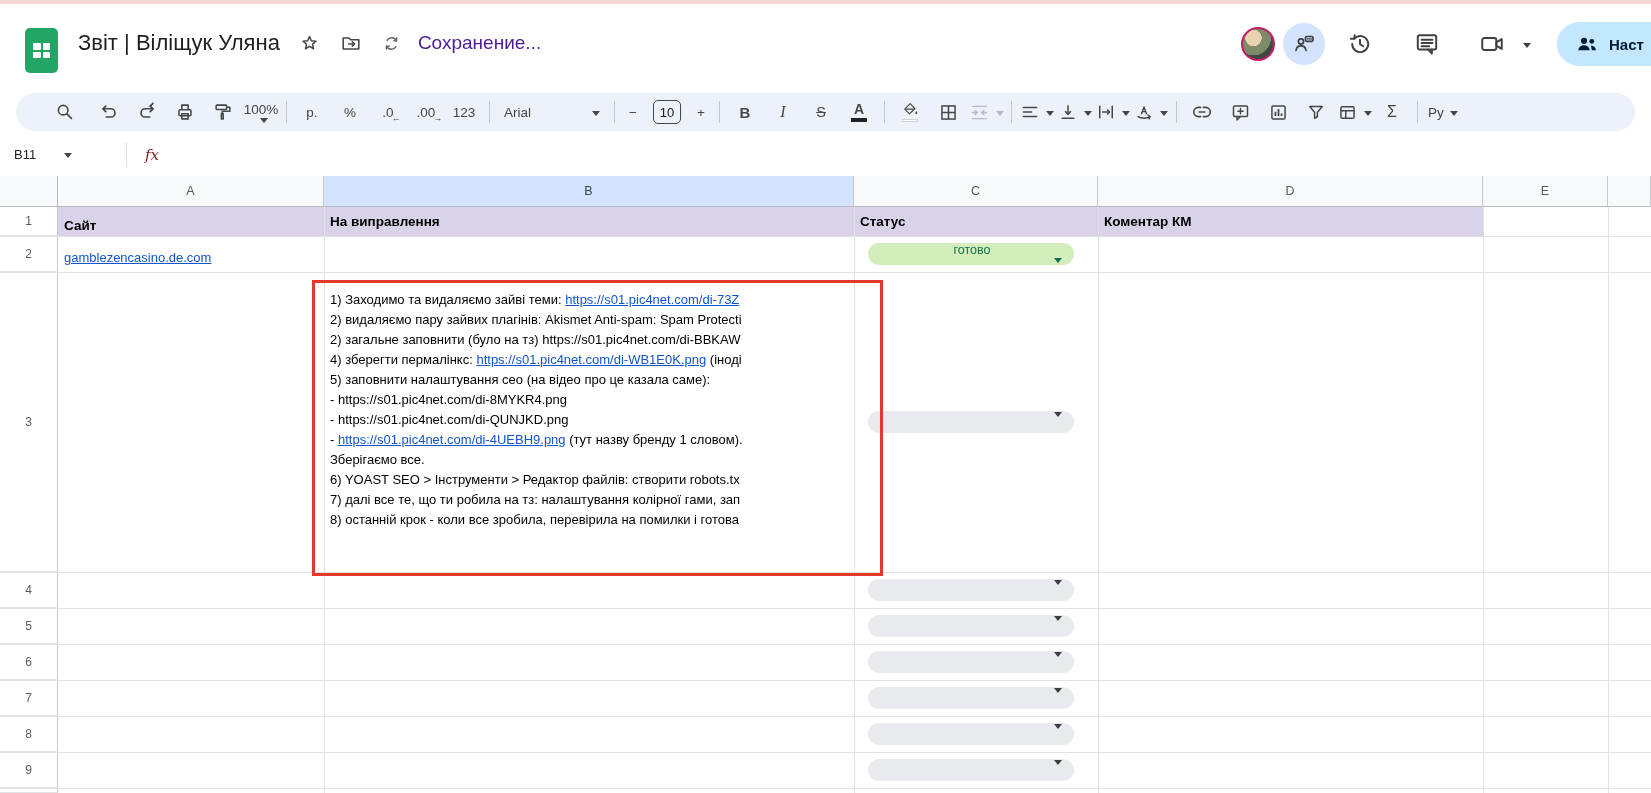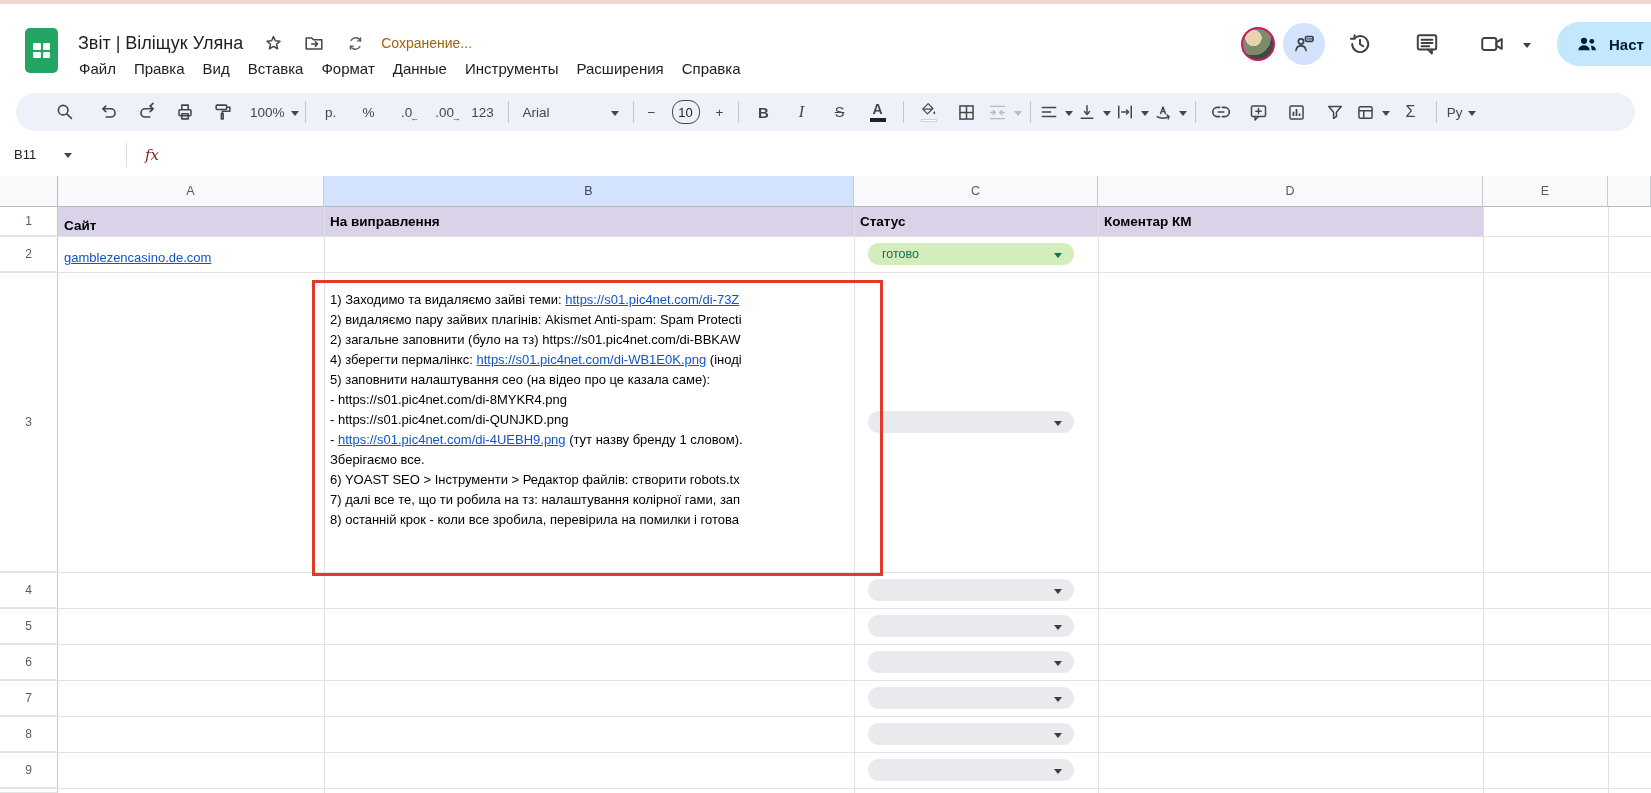--- a/index.html
+++ b/index.html
@@ -7,23 +7,23 @@
           font-family:"Liberation Sans","DejaVu Sans",sans-serif;color:#202124;}
   .abs{position:absolute;}
   
   .top-strip{left:0;top:0;width:100%;height:4px;background:#f5d6d3;}
   
   .logo{left:25px;top:28px;width:33px;height:45px;background:#23a566;border-radius:5px;
         display:flex;align-items:center;justify-content:center;}
   .logo .grid2{width:17px;height:15px;display:grid;grid-template-columns:1fr 1fr;grid-template-rows:1fr 1fr;gap:2px;}
   .logo .grid2 span{background:#fff;border-radius:1px;}
   .title-row{left:78px;top:30px;height:26px;display:flex;align-items:center;gap:19px;}
-  .doc-title{font-size:18px;color:#1f1f1f;white-space:nowrap;}
+  .doc-title{font-size:22px;color:#1f1f1f;white-space:nowrap;}
   .hdr-ic{width:22px;height:22px;color:#444746;display:flex;align-items:center;justify-content:center;}
-  .saving{font-size:14px;color:#a16207;margin-left:-4px;white-space:nowrap;}
+  .saving{font-size:19px;color:#4c1d95;margin-left:-4px;white-space:nowrap;}
   .menu-row{left:70px;top:55px;height:26px;display:flex;align-items:center;}
   .menu-item{font-size:15px;color:#202124;padding:3px 9px;border-radius:6px;cursor:default;white-space:nowrap;}
   
   .avatar{left:1241px;top:27px;width:30px;height:30px;border-radius:50%;
           border:2px solid #c21f66;
           background:radial-gradient(circle at 35% 30%,#e8d3b0 0 28%,#7d8b6a 29% 60%,#3c4b41 61% 100%);}
   .chat-circle{left:1283px;top:23px;width:42px;height:42px;border-radius:50%;background:#d3e3fd;
                display:flex;align-items:center;justify-content:center;color:#3c4043;}
   .top-ic{width:26px;height:26px;color:#3c4043;display:flex;align-items:center;justify-content:center;}
   .share-btn{left:1557px;top:22px;width:220px;height:44px;border-radius:22px;background:#c2e7ff;
@@ -32,21 +32,21 @@
   
   .toolbar{left:16px;top:93px;width:1619px;height:38px;background:#edf2fa;border-radius:19px;
            display:flex;align-items:center;padding-left:30px;box-sizing:border-box;overflow:hidden;}
   .tbtn{height:30px;min-width:38px;border-radius:6px;display:flex;align-items:center;justify-content:center;
         color:#444746;font-size:13.5px;flex:none;}
   .tsep{width:1px;height:22px;background:#c4c7c5;margin:0 6px;flex:none;}
   .crt{width:0;height:0;border-left:4.5px solid transparent;border-right:4.5px solid transparent;
        border-top:5px solid currentColor;display:inline-block;margin-left:6px;transform:translateY(1px);}
   .dis{color:#b7bcc3;}
   .tb-txt{font-size:13.5px;color:#444746;}
-  .fsize-box{width:26px;height:22px;border:1.5px solid #444746;border-radius:11px;display:flex;
+  .fsize-box{width:26px;height:22px;border:1.5px solid #444746;border-radius:5px;display:flex;
              align-items:center;justify-content:center;font-size:13px;margin:0 8px;}
   .glyph-b{font-weight:800;font-size:15px;}
   .glyph-i{font-style:italic;font-family:"Liberation Serif",serif;font-size:16px;}
   .glyph-s{font-size:14.5px;text-decoration:line-through;}
   .colorbtn{display:flex;flex-direction:column;align-items:center;line-height:1;}
   .colorbtn .bar{width:16px;height:3.5px;margin-top:2px;}
   .num-fmt{position:relative;font-size:13.5px;}
   .num-fmt .sub{position:absolute;right:-7px;bottom:-3px;font-size:9px;}
   
   .fbar{left:0;top:133px;width:1651px;height:43px;background:#fff;display:flex;align-items:center;}
@@ -64,21 +64,21 @@
           border-bottom:1px solid #b8babd;box-sizing:border-box;}
   .rowhdr{left:0;width:58px;background:#fff;border-right:1px solid #c7cacd;border-bottom:1px solid #e2e3e4;
           box-sizing:border-box;display:flex;align-items:center;justify-content:center;
           font-size:12px;color:#575b5f;}
   .vline{top:31px;width:1px;background:#e1e2e3;}
   .hline{height:1px;background:#e1e2e3;}
   .purple-band{background:#d9d2e9;}
   .hdr-label{font-size:13.5px;font-weight:700;color:#000;display:flex;align-items:center;white-space:nowrap;}
   .cell-link{font-size:13px;color:#1155cc;text-decoration:underline;white-space:nowrap;}
   .chip{height:22px;border-radius:11px;display:flex;align-items:center;box-sizing:border-box;
-        padding:0 12px 0 14px;font-size:12.5px;}
+        padding:0 12px 0 14px;font-size:12.5px;flex-direction:column;}
   .chip .crt{margin-left:auto;}
   .chip.done{background:#d4edbc;color:#11734b;}
   .chip.empty{background:#e8eaed;color:#3c4043;}
   .b3block{overflow:hidden;font-size:13px;line-height:20px;color:#000;}
   .b3block .ln{white-space:pre;height:20px;}
   .b3block a{color:#1155cc;text-decoration:underline;}
   .redbox{border:3px solid #e3392b;box-sizing:border-box;background:transparent;z-index:40;}
   svg{display:block;}
 </style>
 </head>
@@ -114,31 +114,20 @@
       <svg width="21" height="21" viewBox="0 0 24 24" fill="none" stroke="#5f6368" stroke-width="1.7" stroke-linecap="round" stroke-linejoin="round">
           <path d="M7 8.4A6 6 0 0 1 17.6 9"></path>
           <path d="M17.8 5.6V9h-3.4"></path>
           <path d="M17 15.6A6 6 0 0 1 6.4 15"></path>
           <path d="M6.2 18.4V15h3.4"></path>
         </svg>
     </span>
     <span class="saving">Сохранение...</span>
   </div>
 
-  <div class="abs menu-row" id="menu-row">
-      <div class="menu-item">Файл</div>
-      <div class="menu-item">Правка</div>
-      <div class="menu-item">Вид</div>
-      <div class="menu-item">Вставка</div>
-      <div class="menu-item">Формат</div>
-      <div class="menu-item">Данные</div>
-      <div class="menu-item">Инструменты</div>
-      <div class="menu-item">Расширения</div>
-      <div class="menu-item">Справка</div>
-    </div>
 
   <div class="abs avatar"></div>
   <div class="abs chat-circle">
     <svg width="24" height="24" viewBox="0 0 24 24" fill="none" stroke="#3c4043" stroke-width="1.7" stroke-linecap="round" stroke-linejoin="round">
         <circle cx="9" cy="9.5" r="2.6"></circle>
         <path d="M4 18.5c.4-3 2.4-4.6 5-4.6s4.6 1.6 5 4.6"></path>
         <rect x="13.5" y="4.5" width="7.5" height="4.8" rx="1.2"></rect>
         <path d="M15.4 6.9h.9M17.2 6.9h.9M19 6.9h.9" stroke-width="1.4"></path>
       </svg>
   </div>
@@ -200,21 +189,21 @@
           <path d="M8.5 14h7v5.5h-7z"></path>
         </svg>
     </div>
     <div class="tbtn">
       <svg width="22" height="22" viewBox="0 0 24 24" fill="none" stroke="#444746" stroke-width="1.7" stroke-linejoin="round">
           <rect x="4.5" y="4.5" width="11.5" height="4.8" rx="1"></rect>
           <path d="M16 6.8h3.5v4.4H11.2v2.6"></path>
           <rect x="10.2" y="13.8" width="2" height="5.7"></rect>
         </svg>
     </div>
-    <div class="tbtn" style="margin-left:8px;">
+    <div class="tbtn" style="flex-direction:column;">
       <span class="tb-txt">100%</span>
         <span class="crt"></span>
     </div>
     <div class="tsep"></div>
     <div class="tbtn">
         <span class="tb-txt">р.</span>
       </div>
     <div class="tbtn">
         <span class="tb-txt">%</span>
       </div>

